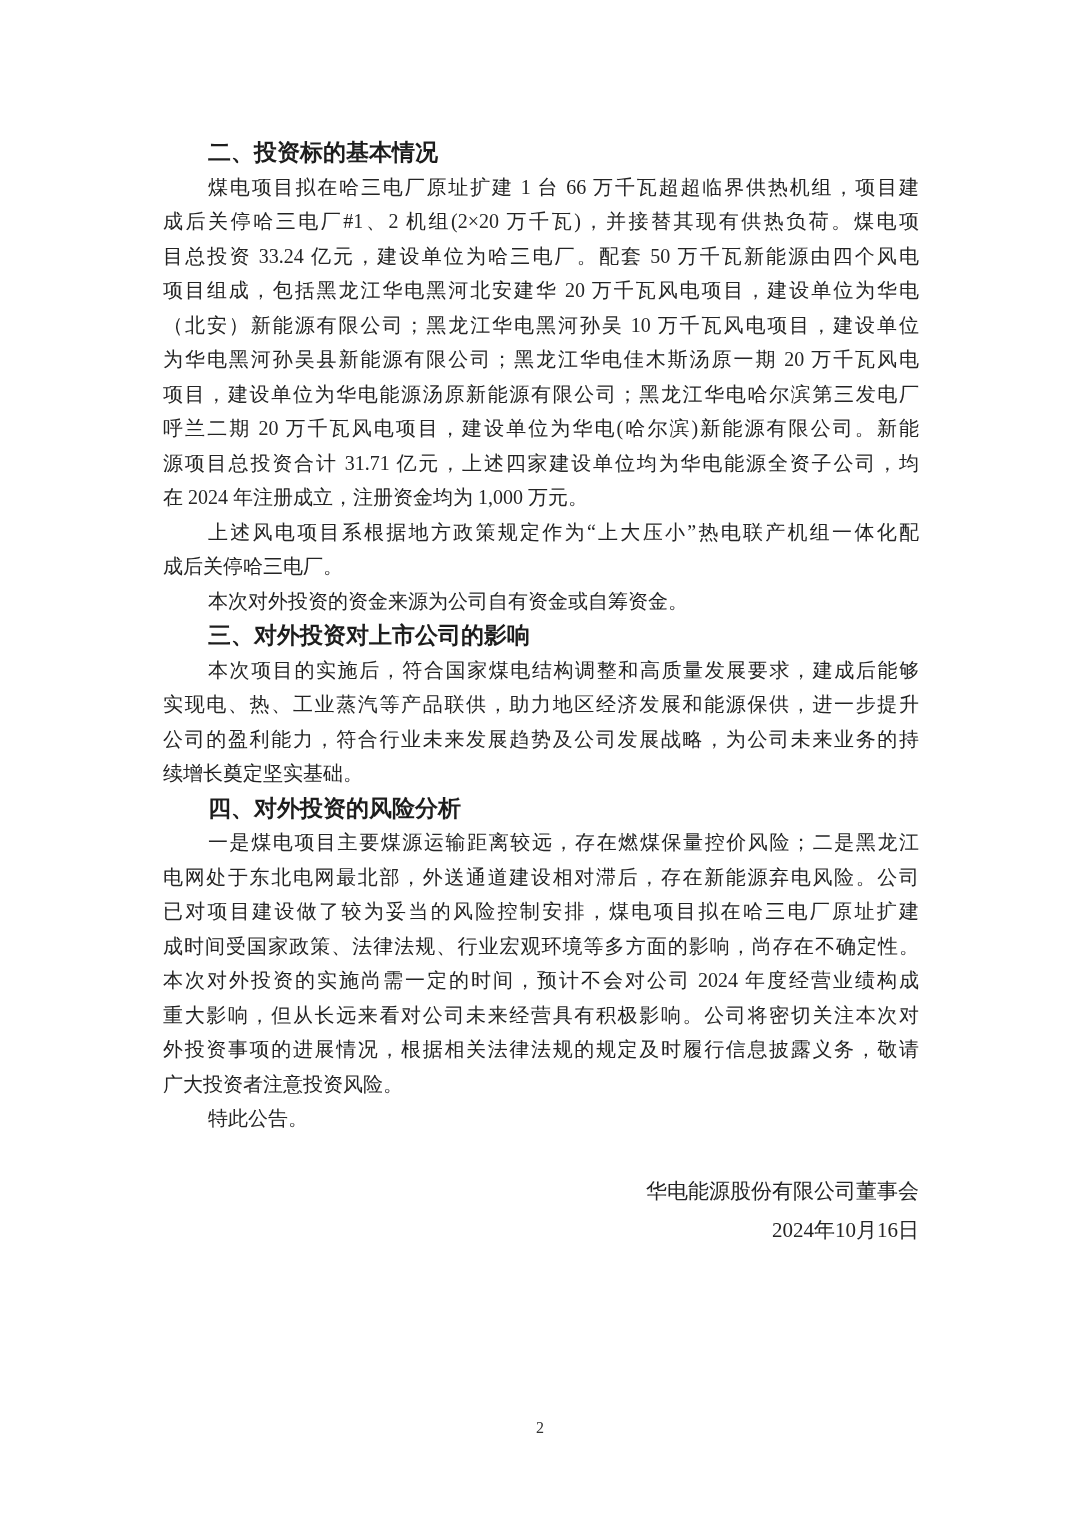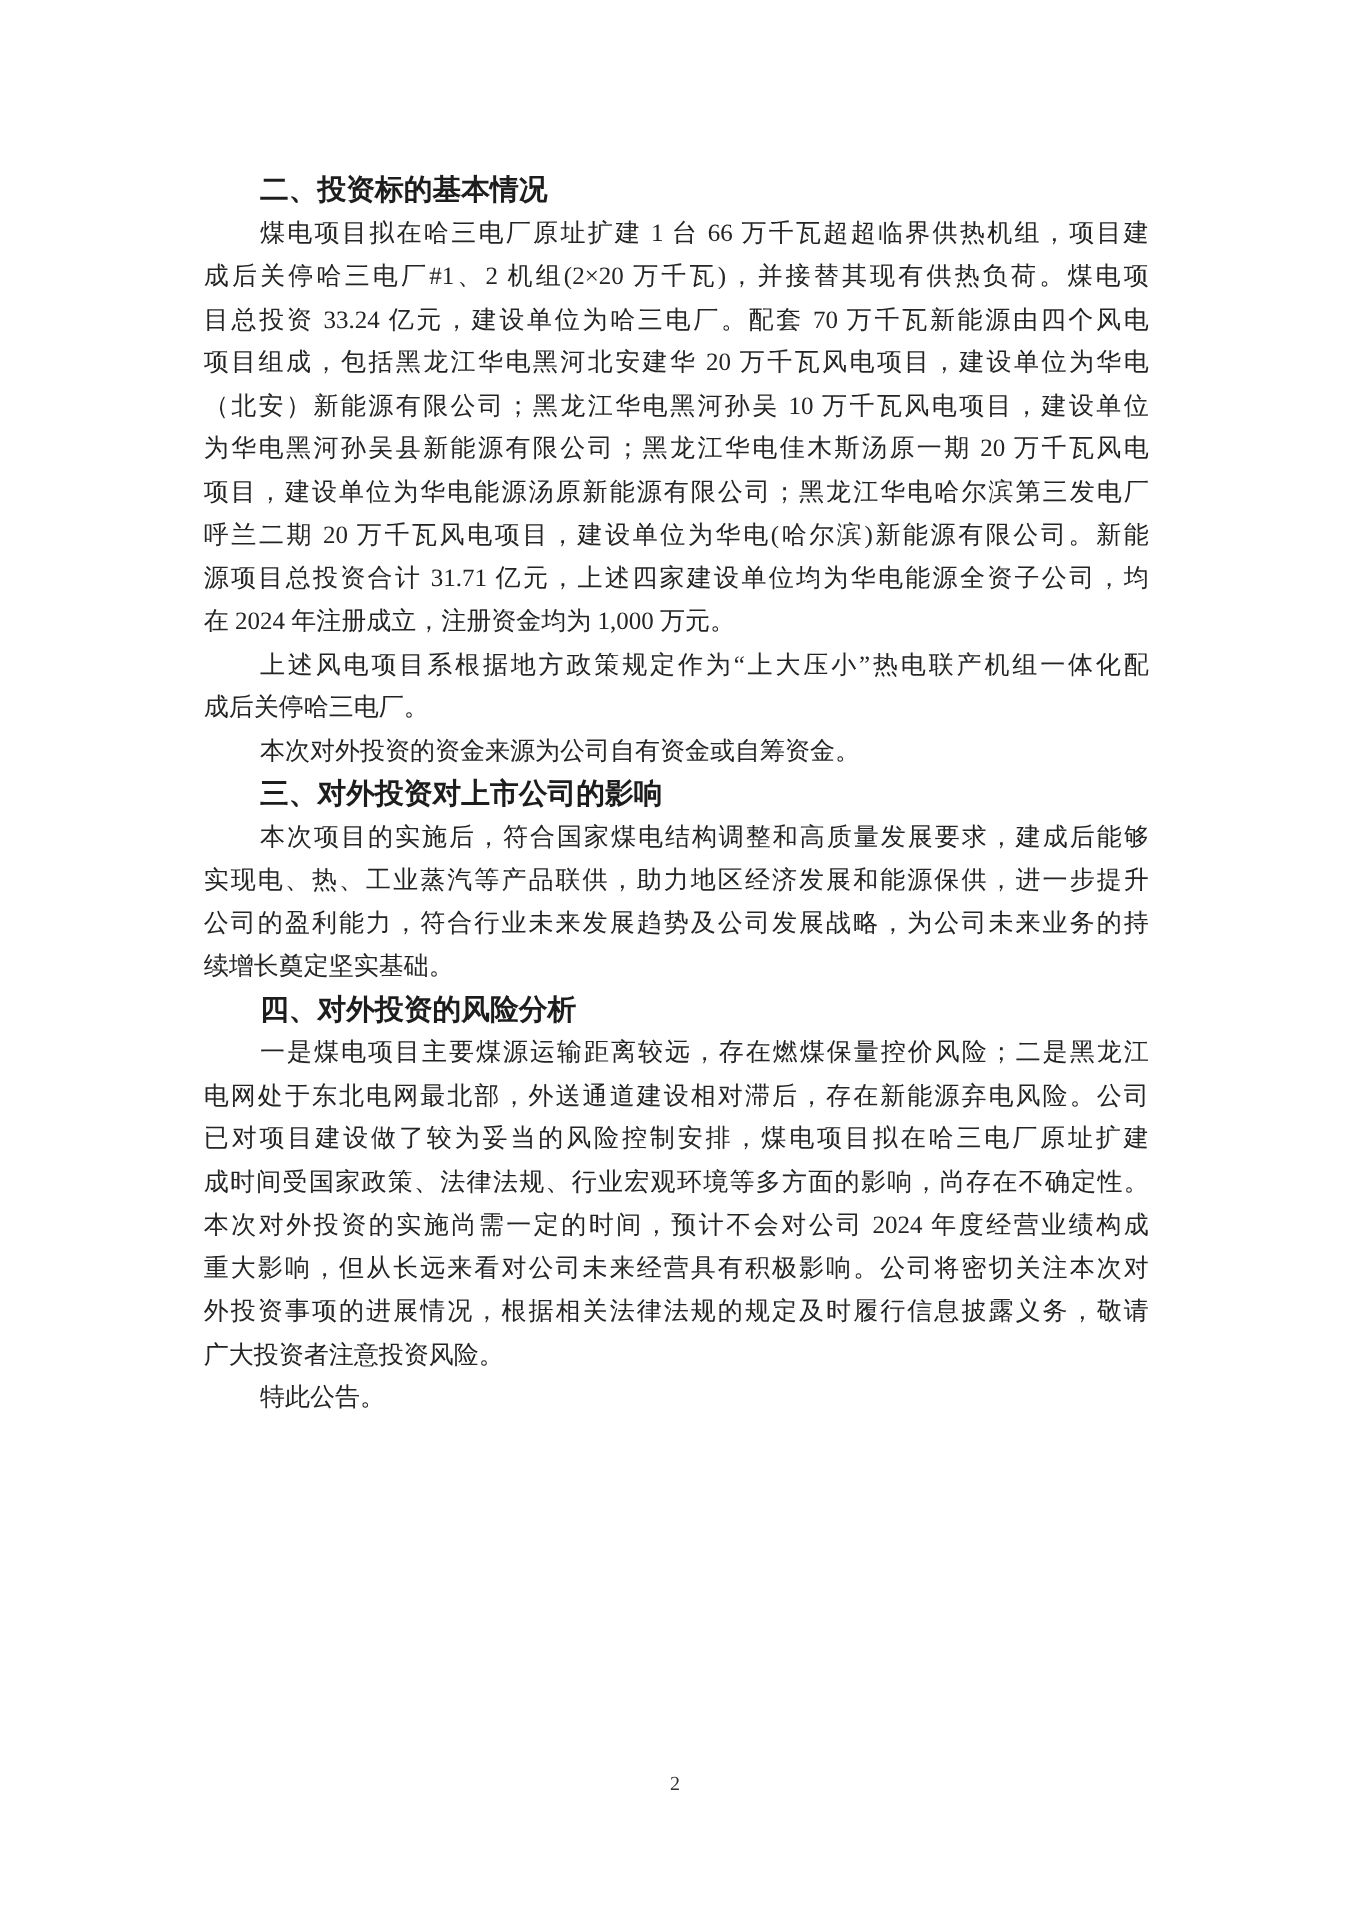--- a/index.html
+++ b/index.html
@@ -26,21 +26,21 @@
     text-align-last: justify;
     overflow: hidden;
   }
   .line.last {
     text-align: left;
     text-align-last: left;
     font-family: Liberation Serif, serif;
   }
   .line.indent { text-indent: 45px; }
   .heading {
-    font-family: Liberation Serif, serif;
+    font-family: Liberation Sans, sans-serif;
     font-weight: 700;
     font-size: 23px;
     line-height: 34.5px;
     height: 34.5px;
     text-indent: 45px;
     color: #1d1d1d;
   }
   .sig {
     margin-top: 36px;
     text-align: right;
@@ -61,21 +61,21 @@
   }
 </style>
 </head>
 <body>
 
 <div class="page">
   <div class="doc" id="doc">
       <div class="heading">二、投资标的基本情况</div>
       <div class="line indent">煤电项目拟在哈三电厂原址扩建 1 台 66 万千瓦超超临界供热机组，项目建</div>
       <div class="line">成后关停哈三电厂#1、2 机组(2×20 万千瓦)，并接替其现有供热负荷。煤电项</div>
-      <div class="line">目总投资 33.24 亿元，建设单位为哈三电厂。配套 70 万千瓦新能源由四个风电</div>
+      <div class="line">目总投资 33.24 亿元，建设单位为哈三电厂。配套 50 万千瓦新能源由四个风电</div>
       <div class="line">项目组成，包括黑龙江华电黑河北安建华 20 万千瓦风电项目，建设单位为华电</div>
       <div class="line">（北安）新能源有限公司；黑龙江华电黑河孙吴 10 万千瓦风电项目，建设单位</div>
       <div class="line">为华电黑河孙吴县新能源有限公司；黑龙江华电佳木斯汤原一期 20 万千瓦风电</div>
       <div class="line">项目，建设单位为华电能源汤原新能源有限公司；黑龙江华电哈尔滨第三发电厂</div>
       <div class="line">呼兰二期 20 万千瓦风电项目，建设单位为华电(哈尔滨)新能源有限公司。新能</div>
       <div class="line">源项目总投资合计 31.71 亿元，上述四家建设单位均为华电能源全资子公司，均</div>
       <div class="line last">在 2024 年注册成立，注册资金均为 1,000 万元。</div>
       <div class="line indent">上述风电项目系根据地方政策规定作为“上大压小”热电联产机组一体化配</div>
       <div class="line last">成后关停哈三电厂。</div>
       <div class="line indent last">本次对外投资的资金来源为公司自有资金或自筹资金。</div>
@@ -87,17 +87,21 @@
       <div class="heading">四、对外投资的风险分析</div>
       <div class="line indent">一是煤电项目主要煤源运输距离较远，存在燃煤保量控价风险；二是黑龙江</div>
       <div class="line">电网处于东北电网最北部，外送通道建设相对滞后，存在新能源弃电风险。公司</div>
       <div class="line">已对项目建设做了较为妥当的风险控制安排，煤电项目拟在哈三电厂原址扩建</div>
       <div class="line">成时间受国家政策、法律法规、行业宏观环境等多方面的影响，尚存在不确定性。</div>
       <div class="line">本次对外投资的实施尚需一定的时间，预计不会对公司 2024 年度经营业绩构成</div>
       <div class="line">重大影响，但从长远来看对公司未来经营具有积极影响。公司将密切关注本次对</div>
       <div class="line">外投资事项的进展情况，根据相关法律法规的规定及时履行信息披露义务，敬请</div>
       <div class="line last">广大投资者注意投资风险。</div>
       <div class="line indent last">特此公告。</div>
+      <div class="sig">
+        <div class="sig-line">华电能源股份有限公司董事会</div>
+        <div class="sig-line">2024年10月16日</div>
+      </div>
     </div>
   <div class="footer">
     <span>2</span>
   </div>
 </div>
 
 </body></html>

